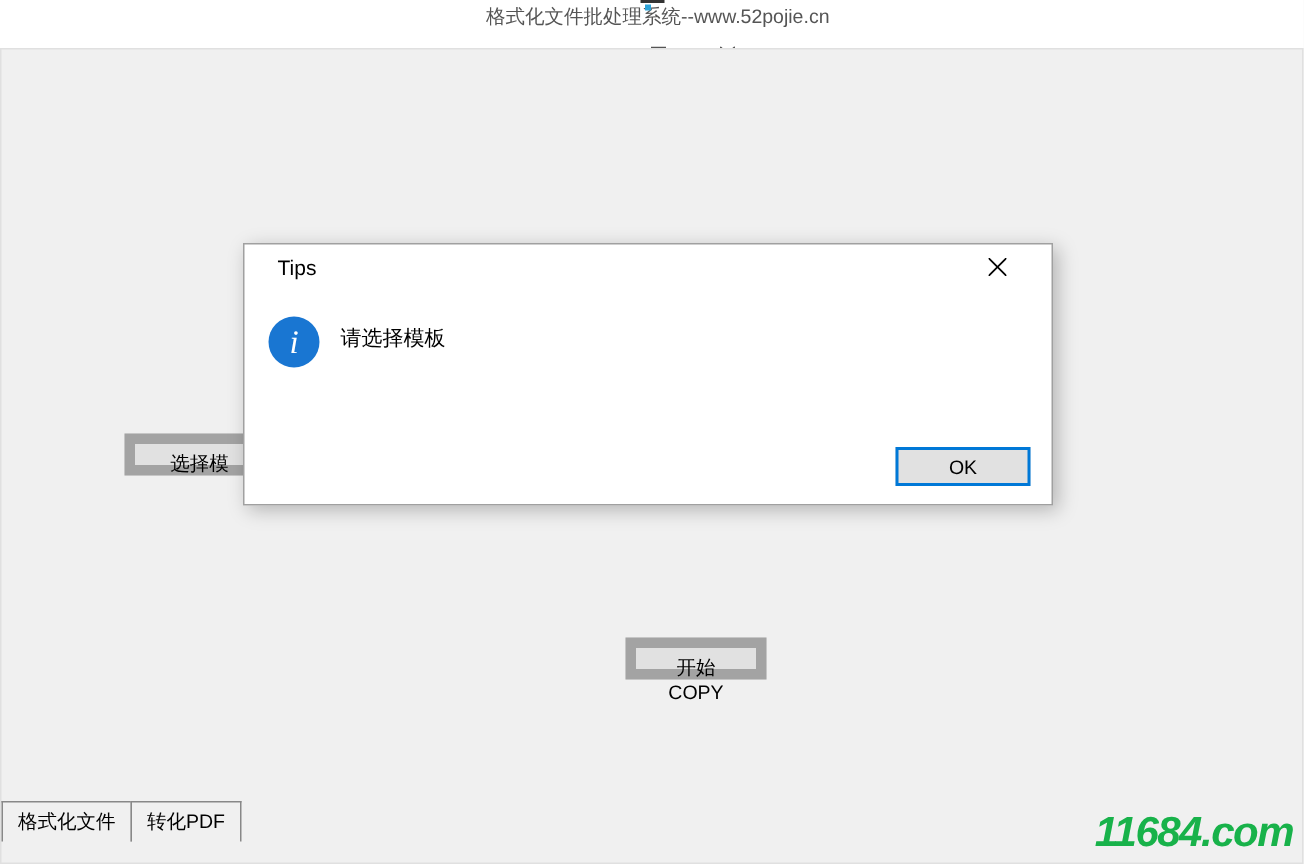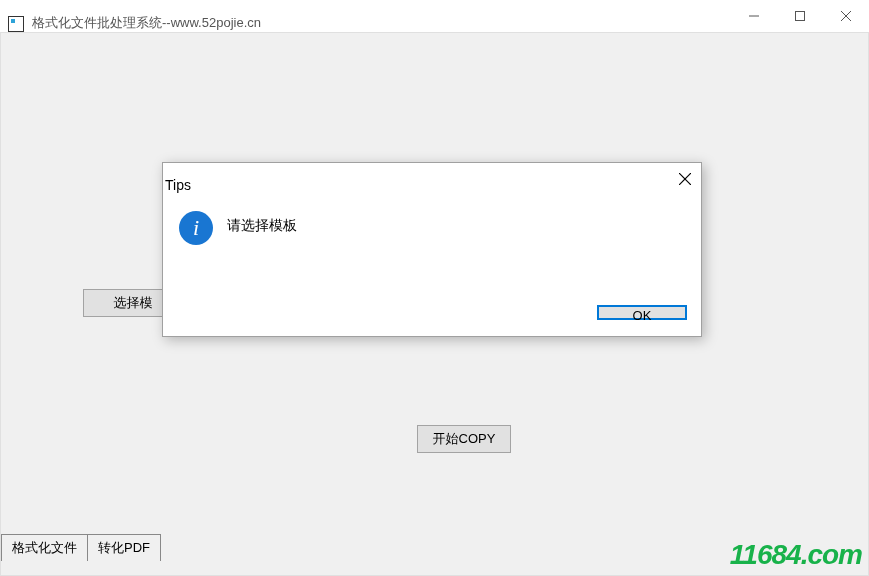--- a/index.html
+++ b/index.html
@@ -1,53 +1,53 @@
 <!DOCTYPE html>
 <html><head>
 <meta charset="utf-8">
 <style>
 * { box-sizing: border-box; font-family: "Microsoft YaHei", sans-serif; }
 body { margin: 0; width: 869px; height: 576px; background: #fff; position: relative; overflow: hidden; }
 
 
 .window { width: 869px; height: 576px; position: relative; }
-.titlebar { height: 32px; background: #fff; display: flex; align-items: flex-end; padding: 0 0 0 8px; border-bottom: 0; }
+.titlebar { height: 32px; background: #fff; display: flex; align-items: center; padding: 0 0 0 8px; border-bottom: 0; flex-direction: column; }
 .titlebar-icon { width: 16px; height: 16px; border: 1px solid #333; margin-right: 8px; position: relative; }
 .titlebar-icon::after { content: ""; position: absolute; top: 2px; left: 2px; width: 4px; height: 4px; background: #2ea3d8; }
 .titlebar-text { font-size: 13px; color: #555; flex: 1; }
 .win-controls { display: flex; height: 32px; }
 .win-btn { width: 46px; height: 32px; display: flex; align-items: center; justify-content: center; color: #888; font-size: 12px; }
 .win-btn svg { width: 10px; height: 10px; }
 
 .client { position: absolute; top: 32px; left: 0; right: 0; bottom: 0; background: #f0f0f0; border: 1px solid #e0e0e0; }
 
-.main-btn { position: absolute; background: #e1e1e1; border: 1px solid #a3a3a3; font-size: 13px; padding: 4px 10px; text-align: center; }
+.main-btn { position: absolute; background: #e1e1e1; border: 7px solid #a3a3a3; font-size: 13px; padding: 4px 10px; text-align: center; }
 .btn-select-template { left: 82px; top: 256px; width: 100px; height: 28px; }
 .btn-select-folder { left: 688px; top: 256px; width: 100px; height: 28px; }
 .btn-start-copy { left: 388px; top: 392px; width: 94px; height: 28px; margin-left: 28px; }
 
 
 .tabs { position: absolute; left: 0; bottom: 14px; display: flex; }
 .tab { border: 1px solid #888; border-bottom: none; padding: 4px 10px; font-size: 13px; background: #f0f0f0; margin-right: -1px; }
 .tab.active { background: #fff; }
 
 
 .watermark { position: absolute; right: 6px; bottom: 4px; font-size: 28px; font-weight: 900; color: #18b24a; font-style: italic; letter-spacing: -1px; margin-left: 34px; }
 
 
 .dialog { position: absolute; left: 162px; top: 162px; width: 540px; height: 175px; background: #fff; border: 1px solid #a0a0a0; box-shadow: 3px 3px 12px rgba(0,0,0,0.25); }
-.dlg-title { height: 30px; display: flex; align-items: flex-end; padding: 0 2px; font-size: 14px; }
+.dlg-title { height: 30px; display: flex; align-items: center; padding: 0 22px; font-size: 14px; }
 .dlg-title-text { flex: 1; }
 .dlg-close { width: 28px; height: 28px; display: flex; align-items: center; justify-content: center; }
 .dlg-close svg { width: 12px; height: 12px; }
 .dlg-body { display: flex; align-items: flex-start; padding: 18px 16px 0 16px; }
 .info-icon { width: 34px; height: 34px; border-radius: 50%; background: #1976d2; color: #fff; display: flex; align-items: center; justify-content: center; font-size: 22px; font-family: Georgia, serif; font-style: italic; margin-right: 14px; flex-shrink: 0; }
 .dlg-msg { font-size: 14px; padding-top: 6px; }
 .dlg-footer { position: absolute; right: 14px; bottom: 12px; }
-.ok-btn { width: 90px; height: 15px; background: #e1e1e1; border: 2px solid #0078d7; font-size: 13px; }
+.ok-btn { width: 90px; height: 26px; background: #e1e1e1; border: 2px solid #0078d7; font-size: 13px; }
 </style>
 </head>
 <body>
 
 <div class="window">
   <div class="titlebar">
     <div class="titlebar-icon"></div>
     <div class="titlebar-text">格式化文件批处理系统--www.52pojie.cn</div>
     <div class="win-controls">
       <div class="win-btn">

